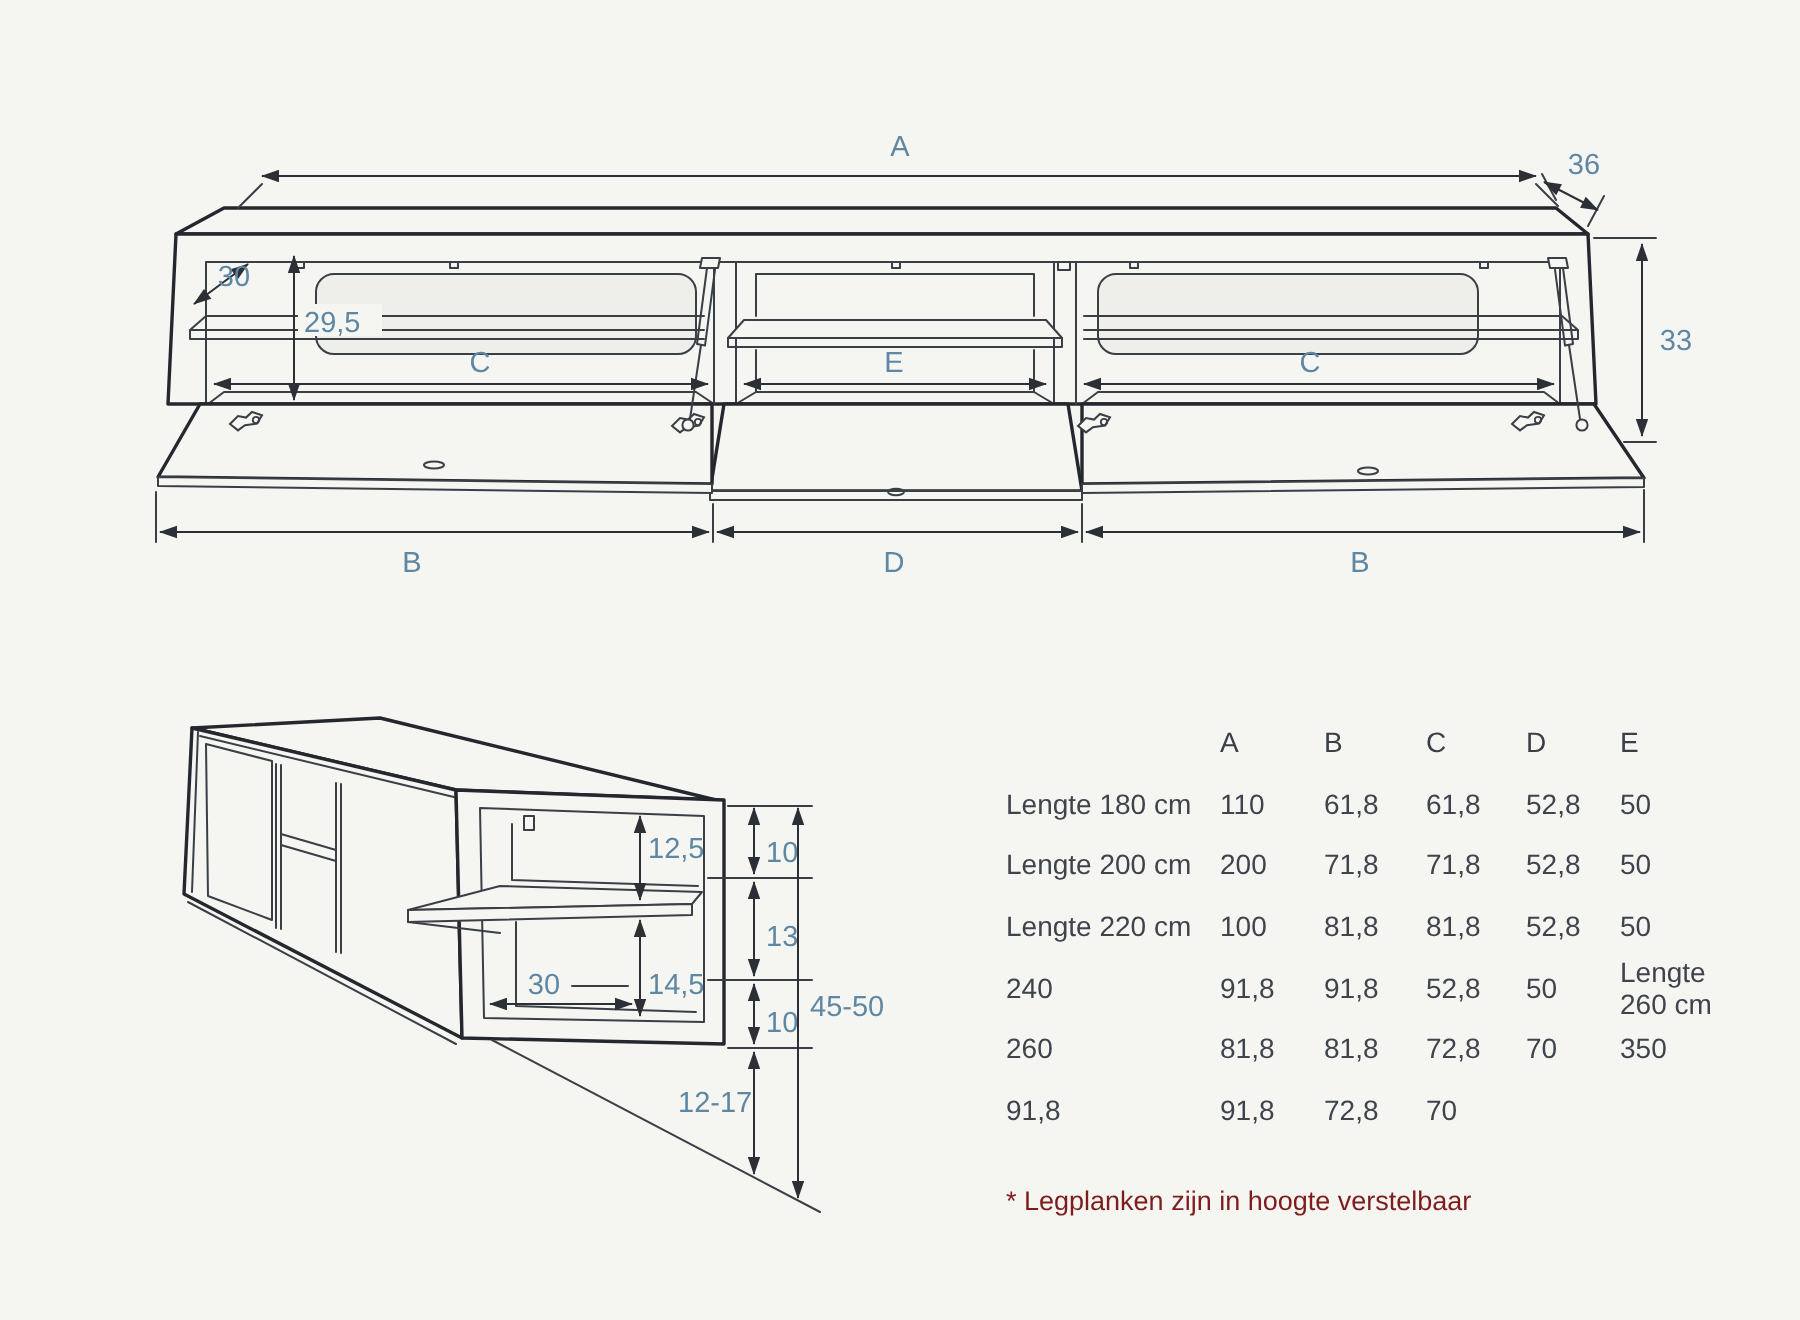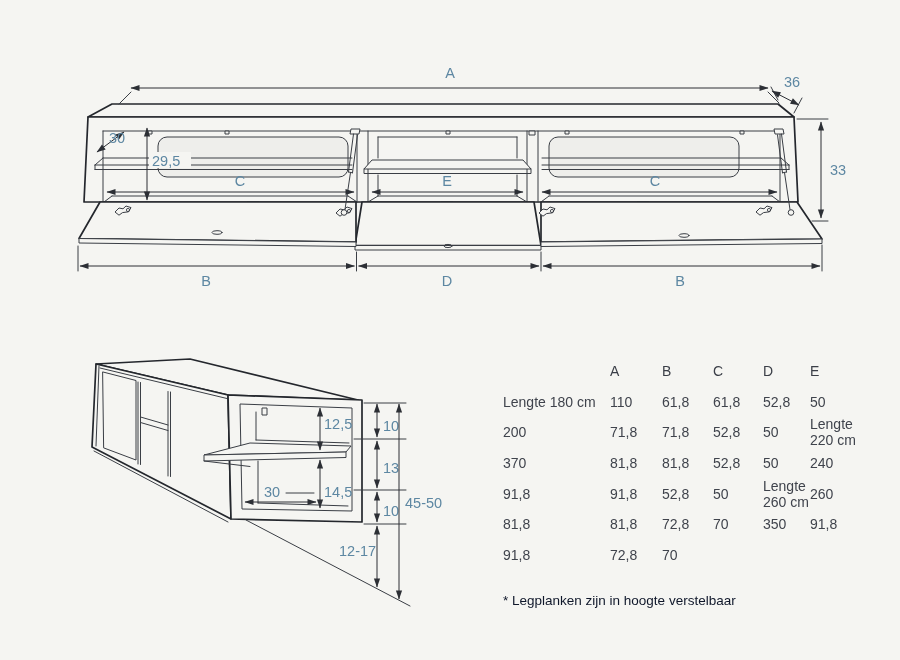--- a/index.html
+++ b/index.html
@@ -22,21 +22,21 @@
     position:absolute;left:503px;top:356px;
     display:grid;
     grid-template-columns:107px 52px 51px 50px 47px 50px;
     grid-auto-rows:30.6px;
     color:#3f434c;font-size:14px;
   }
   #size-table .cell{display:flex;align-items:center;}
   #size-table .hdr{color:#3a3e47;}
   #footnote{
     position:absolute;left:503px;top:593px;
-    color:#0f172a;font-size:13.5px;
+    color:#7f1d1d;font-size:13.5px;
   }
 </style>
 </head>
 <body>
 
 <svg width="900" height="660" viewBox="0 0 900 660">
   <defs>
     <marker id="ar" viewBox="0 0 10 8" markerWidth="10" markerHeight="8" refX="9" refY="4" orient="auto-start-reverse" markerUnits="userSpaceOnUse">
       <path d="M9.5,4 L0.5,0.9 L0.5,7.1 Z" fill="#2c2f35"></path>
     </marker>
@@ -224,28 +224,29 @@
   <div class="cell hdr">D</div>
   <div class="cell hdr">E</div>
 
   <div class="cell">Lengte 180 cm</div>
   <div class="cell">110</div>
   <div class="cell">61,8</div>
   <div class="cell">61,8</div>
   <div class="cell">52,8</div>
   <div class="cell">50</div>
 
+  <div class="cell">Lengte 200 cm</div>
   <div class="cell">200</div>
   <div class="cell">71,8</div>
   <div class="cell">71,8</div>
   <div class="cell">52,8</div>
   <div class="cell">50</div>
 
   <div class="cell">Lengte 220 cm</div>
-  <div class="cell">370</div>
+  <div class="cell">100</div>
   <div class="cell">81,8</div>
   <div class="cell">81,8</div>
   <div class="cell">52,8</div>
   <div class="cell">50</div>
 
   <div class="cell">240</div>
   <div class="cell">91,8</div>
   <div class="cell">91,8</div>
   <div class="cell">52,8</div>
   <div class="cell">50</div>

